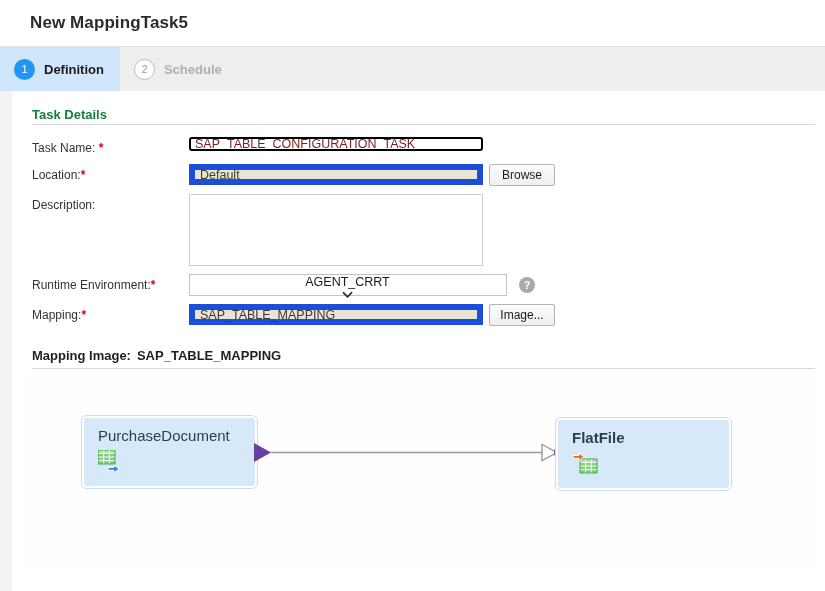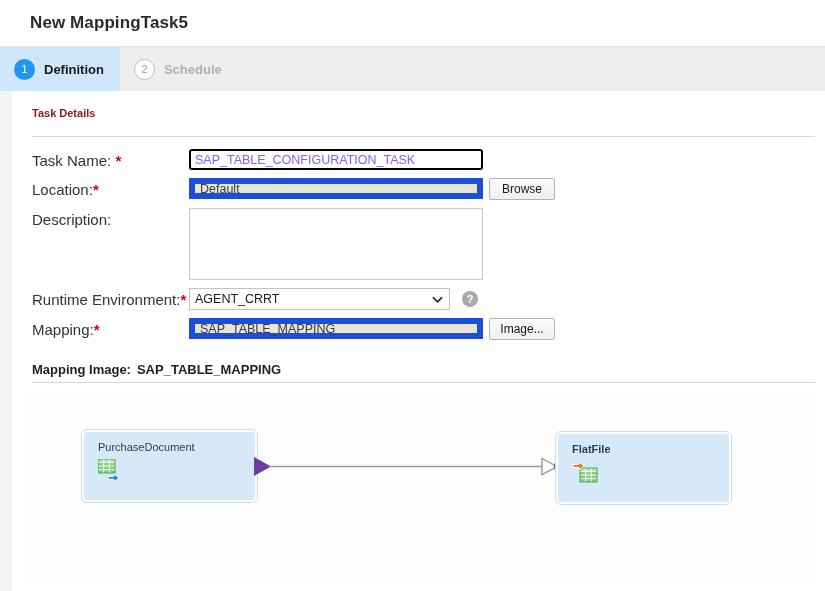--- a/index.html
+++ b/index.html
@@ -89,59 +89,59 @@
   }
   .content-panel {
     flex: 1 1 auto;
     background: #ffffff;
     padding: 16px 0 0 0;
     box-sizing: border-box;
     position: relative;
   }
 
   .section-title {
-    font-size: 11px;
-    font-weight: bold;
-    color: #7f1d1d;
-    margin: 0 0 17px 20px;
+    font-size: 13px;
+    font-weight: bold;
+    color: #15803d;
+    margin: 0 0 2px 20px;
   }
   .section-rule {
     height: 1px;
     background: #d8d8d8;
     margin: 0 10px 0 20px;
   }
 
   
   .form {
     margin: 12px 0 0 20px;
   }
   .form-row {
     display: flex;
     align-items: flex-start;
     margin-bottom: 8px;
   }
   .form-label {
     width: 157px;
     flex: 0 0 157px;
-    font-size: 15px;
+    font-size: 12px;
     color: #333333;
     padding-top: 4px;
     line-height: 15px;
   }
   .req {
     color: #d0021b;
     font-weight: bold;
   }
   .field-input {
     width: 294px;
-    height: 21px;
+    height: 14px;
     box-sizing: border-box;
     font-family: "Liberation Sans", sans-serif;
     font-size: 12.5px;
-    color: #8b5cf6;
+    color: #7f1d1d;
     padding: 0 4px;
     background: #ffffff;
     border: 2px solid #000000;
     border-radius: 3px;
     outline: none;
   }
   .field-readonly {
     width: 294px;
     height: 21px;
     box-sizing: border-box;
@@ -160,31 +160,32 @@
     box-sizing: border-box;
     background: #ffffff;
     border: 1px solid #cccccc;
     font-family: "Liberation Sans", sans-serif;
     font-size: 12.5px;
     padding: 3px 4px;
     resize: none;
     outline: none;
   }
   .field-select {
-    width: 261px;
+    width: 318px;
     height: 22px;
     box-sizing: border-box;
     background: #ffffff;
     border: 1px solid #c3c3c3;
     display: flex;
     align-items: center;
     justify-content: space-between;
     padding: 0 6px 0 5px;
     font-size: 12.5px;
     color: #1a1a1a;
+    flex-direction: column;
   }
   .chev {
     width: 11px;
     height: 11px;
     display: block;
   }
   .btn {
     margin-left: 6px;
     min-width: 66px;
     height: 22px;
@@ -248,21 +249,21 @@
     height: 72px;
   }
   .node-target {
     left: 532px;
     top: 40px;
     width: 175px;
     height: 72px;
     font-weight: bold;
   }
   .node-label {
-    font-size: 11px;
+    font-size: 15px;
     color: #2c3e50;
     margin: 9px 0 0 14px;
   }
   .node-icon {
     margin: 6px 0 0 14px;
     width: 26px;
     height: 24px;
     position: relative;
   }
   .conn {

